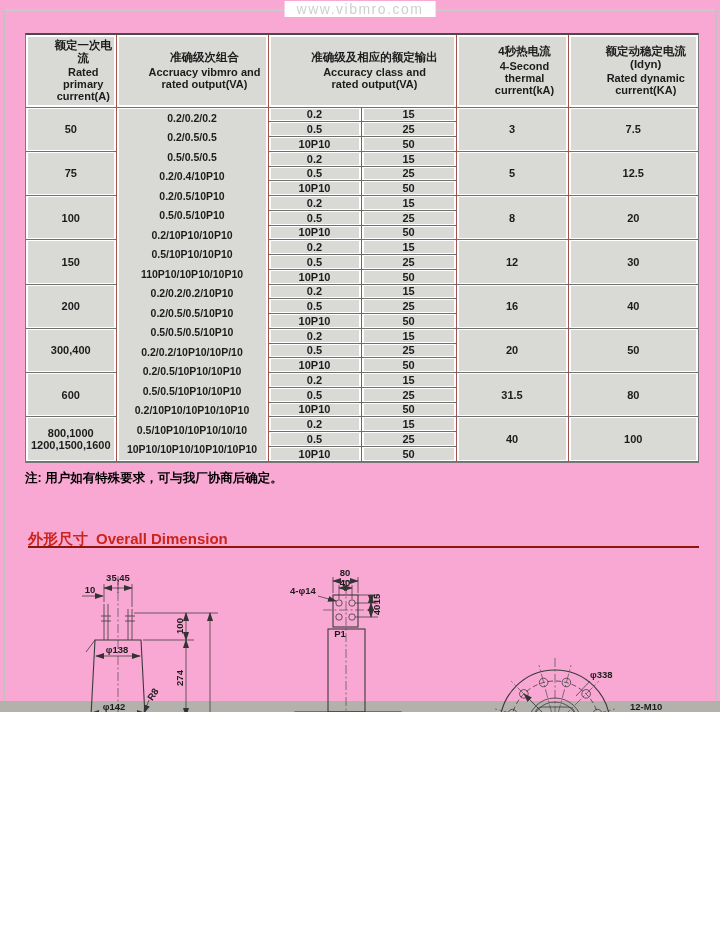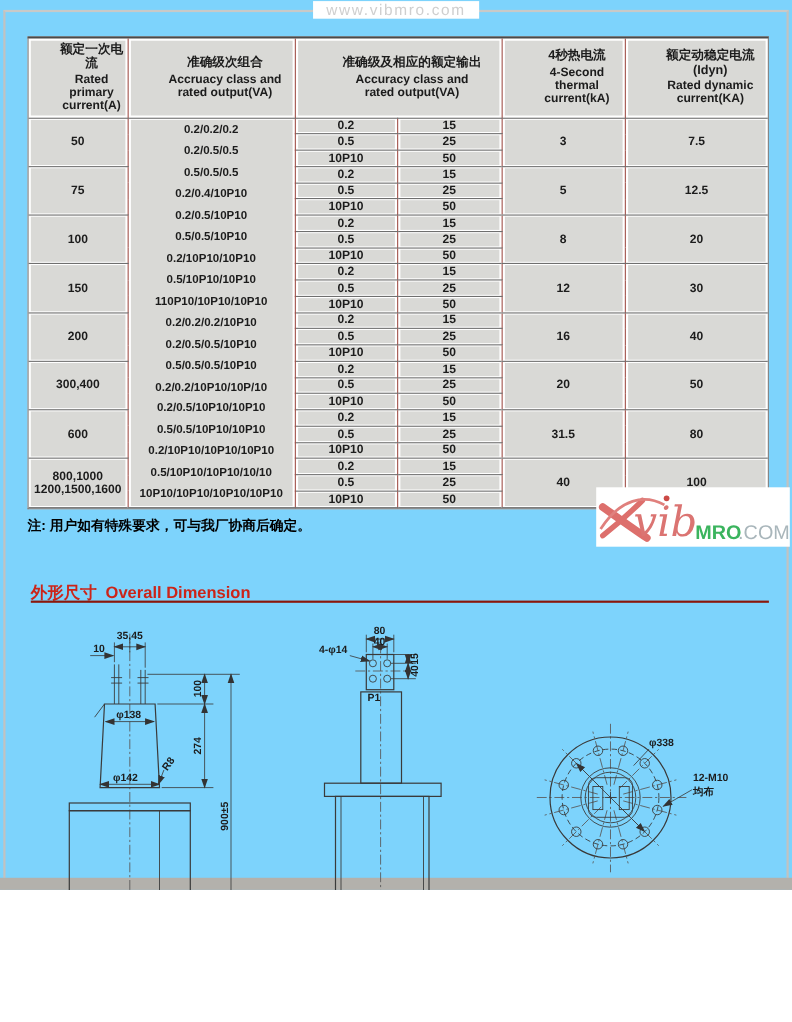--- a/index.html
+++ b/index.html
@@ -1,17 +1,17 @@
 <!DOCTYPE html>
 <html><head>
 <meta charset="utf-8">
 <style>
   * { margin:0; padding:0; box-sizing:border-box; }
   html,body { background:#fff; }
-  .page { position:relative; width:720px; height:809px; background:#7dd3fc; overflow:hidden;
+  .page { position:relative; width:720px; height:712px; background:#f9a8d4; overflow:hidden;
           font-family:"Liberation Sans","DejaVu Sans",sans-serif; color:#1c1c1c;text-decoration:underline; }
   .page-frame { position:absolute; left:3px; right:3px; top:9px; bottom:0;
           border-left:2px solid #c2c2c0; border-right:2px solid #c2c2c0; border-top:2px solid #c9c9c7; pointer-events:none; }
   .page-bottom { position:absolute; left:0; right:0; bottom:0; height:11px; background:#b3b1ac; }
   .watermark { position:absolute; top:1px; left:50%; transform:translateX(-50%);
           color:#cfcfcf; font-size:14px; letter-spacing:1.5px; background:#fff; padding:0 12px; z-index:2; white-space:nowrap; }
 
   
   .table-wrap { position:absolute; left:25px; top:33px; width:674px;
           border:1px solid #7a7a7a; border-top:2px solid #4a4a4a; background:#fff; }
@@ -81,21 +81,21 @@
           <th>
               <div class="cell">
             <div class="zh">额定一次电流</div>
             <div class="en">Rated primary</div>
             <div class="en">current(A)</div>
           </div>
             </th>
           <th>
               <div class="cell">
             <div class="zh">准确级次组合</div>
-            <div class="en">Accruacy class and</div>
+            <div class="en">Accruacy vibmro and</div>
             <div class="en">rated output(VA)</div>
           </div>
             </th>
           <th colspan="2">
               <div class="cell">
             <div class="zh">准确级及相应的额定输出</div>
             <div class="en">Accuracy class and</div>
             <div class="en">rated output(VA)</div>
           </div>
             </th>
@@ -418,33 +418,20 @@
             <td class="c-output">
               <div class="cell">50</div>
             </td>
           </tr>
         </tbody>
     </table>
   </div>
 
   <div class="note-zh">注: 用户如有特殊要求，可与我厂协商后确定。</div>
 
-  <div class="logo">
-    <svg width="176" height="54" viewBox="0 0 176 54">
-      <g>
-        <path d="M6,18 C20,28 34,38 46,46" stroke="#dd6f6c" stroke-width="7" fill="none" stroke-linecap="round"></path>
-        <path d="M42,12 C30,24 16,36 6,44" stroke="#dd6f6c" stroke-width="5" fill="none" stroke-linecap="round"></path>
-        <path d="M4,38 C22,10 44,6 62,16" stroke="#e0807d" stroke-width="2.5" fill="none"></path>
-        <circle cx="64" cy="10" r="2.6" fill="#cc4a46"></circle>
-      </g>
-      <text x="34" y="44" font-size="38" font-style="italic" fill="#db7472" font-family="'DejaVu Serif','Liberation Serif',serif">vib</text>
-      <text x="90" y="47" font-size="18" font-weight="bold" fill="#3bb45e">MRO</text>
-      <text x="129" y="47" font-size="18" fill="#a9b6bb">.COM</text>
-    </svg>
-  </div>
 
   <div class="section-title">
     <span>外形尺寸</span><span class="en">Overall Dimension</span>
   </div>
   <div class="section-rule"></div>
 
   <svg class="drawing" style="left:30px;top:562px" width="220" height="334" viewBox="0 0 220 334">
     <line x1="88" y1="14" x2="88" y2="326" class="cl"></line>
     <g class="obj thin">
       <line x1="74" y1="42" x2="74" y2="78"></line>

